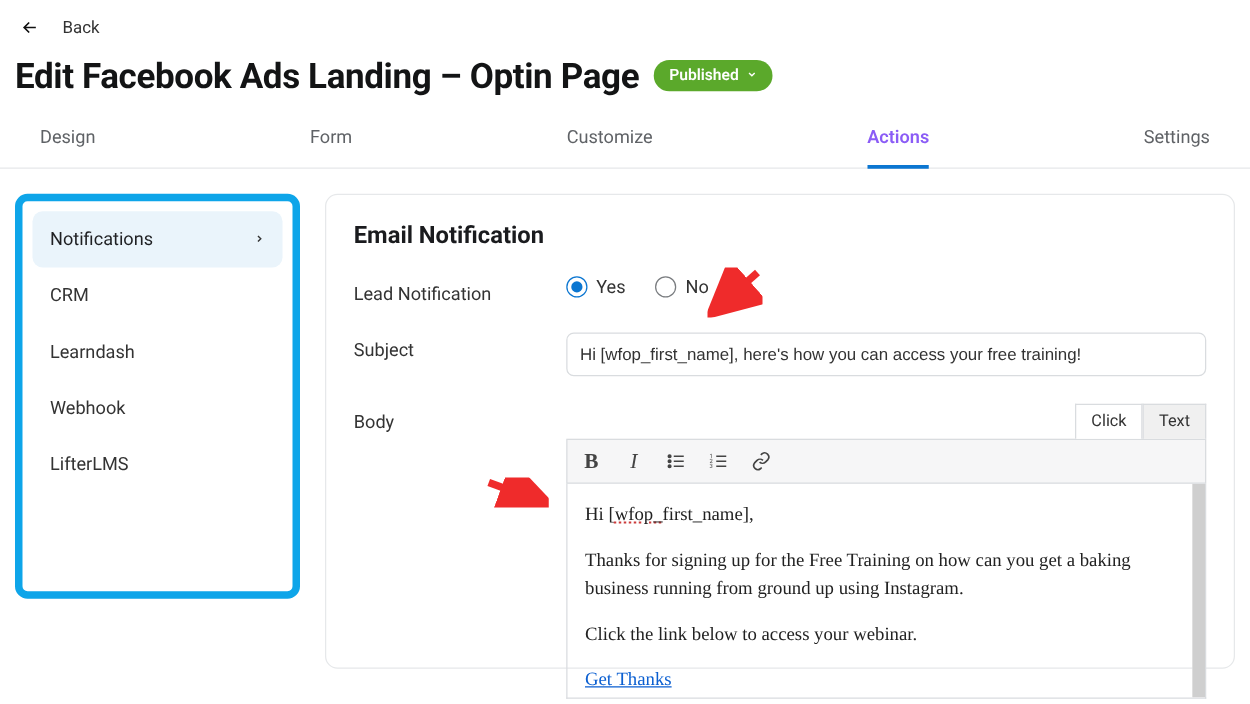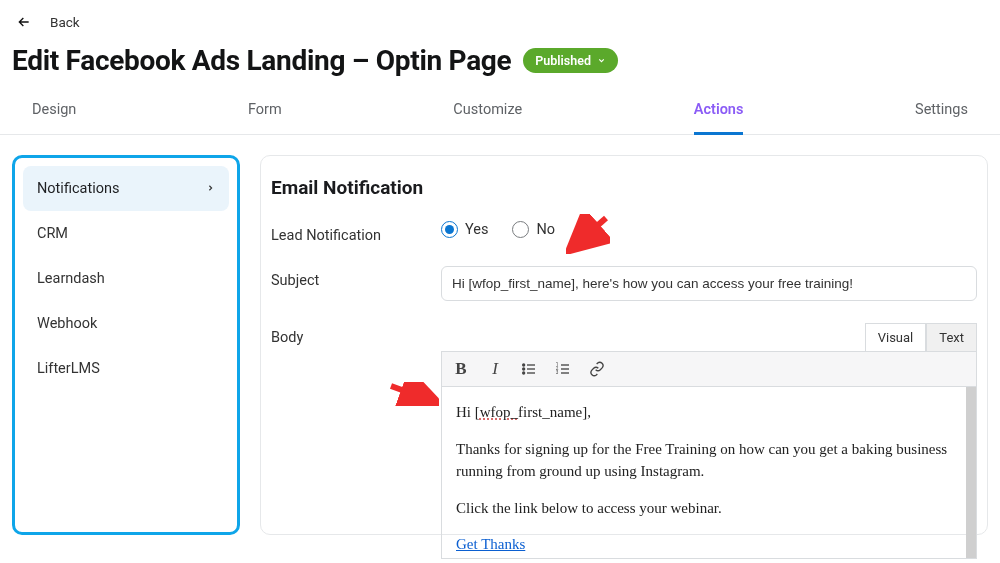--- a/index.html
+++ b/index.html
@@ -42,41 +42,41 @@
   }
   .tab.active {
     color: #8b5cf6;
     font-weight: 600;
     border-bottom: 3px solid #0b76d1;
     margin-bottom: -1px;
   }
   .main-area { display: flex; gap: 20px; padding: 20px 12px; }
   .sidebar {
     width: 228px;
-    border: 3px solid #0ea5e9;
+    border: 6px solid #0ea5e9;
     border-radius: 10px;
     padding: 8px;
-    height: 380px;
+    height: 324px;
   }
   .sidebar-item {
     display: flex;
     align-items: center;
     justify-content: space-between;
     padding: 14px 14px;
     font-size: 14.5px;
     color: #333;
     border-radius: 8px;
     cursor: pointer;
   }
   .sidebar-item.active { background: #eaf4fb; color: #1f2023; }
   .content {
     flex: 1;
     border: 1px solid #e6e8ea;
     border-radius: 10px;
-    padding: 20px 10px;
+    padding: 20px 22px;
     height: 380px;
     position: relative;
   }
   .section-heading { font-size: 19px; font-weight: 700; margin-bottom: 22px; }
   .form-row { display: flex; align-items: flex-start; margin-bottom: 22px; }
   .form-label { width: 170px; font-size: 14.5px; color: #333; padding-top: 6px; }
   .radio-group { display: flex; align-items: flex-end; gap: 24px; }
   .radio-item { display: flex; align-items: center; gap: 7px; font-size: 14.5px; color: #333; }
   .radio {
     width: 17px; height: 17px; border: 1.5px solid #0b76d1; border-radius: 50%;
@@ -212,21 +212,21 @@
 
     <div class="form-row">
       <div class="form-label">Subject</div>
       <input type="text" class="text-input" value="Hi [wfop_first_name], here's how you can access your free training!" style="">
     </div>
 
     <div class="form-row" style="margin-bottom:0;">
       <div class="form-label">Body</div>
       <div class="body-col">
         <div class="editor-tabs">
-          <div class="editor-tab">Visual</div>
+          <div class="editor-tab">Click</div>
           <div class="editor-tab inactive">Text</div>
         </div>
         <div class="editor-toolbar">
           <span class="toolbar-btn" style="font-family:Georgia,serif;font-weight:700;font-size:17px;">B</span>
           <span class="toolbar-btn" style="font-family:Georgia,serif;font-style:italic;font-size:17px;">I</span>
           <span class="toolbar-btn">
             <svg viewBox="0 0 24 24" fill="none" stroke="currentColor" stroke-width="2">
                 <circle cx="4" cy="6" r="1.5" fill="currentColor"></circle>
                 <line x1="9" y1="6" x2="21" y2="6"></line>
                 <circle cx="4" cy="12" r="1.5" fill="currentColor"></circle>

